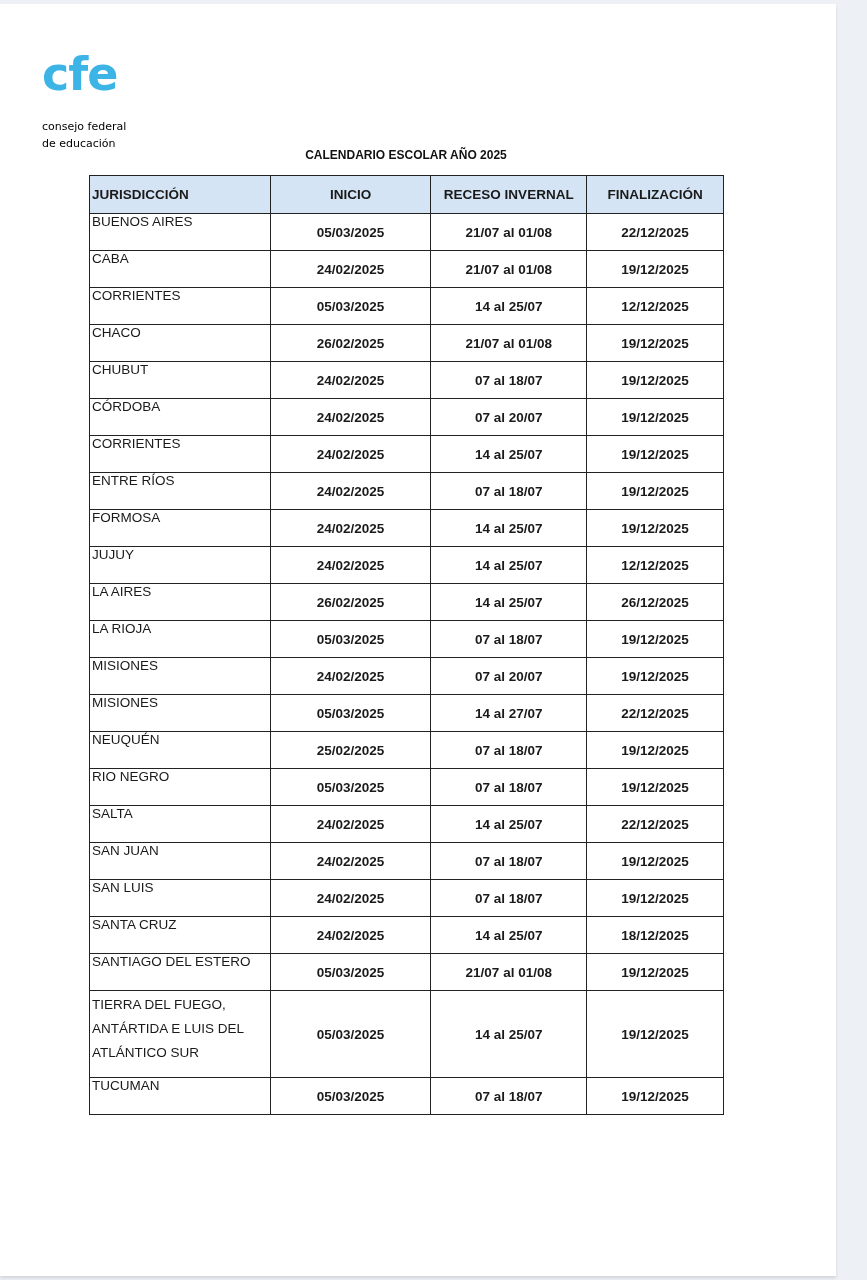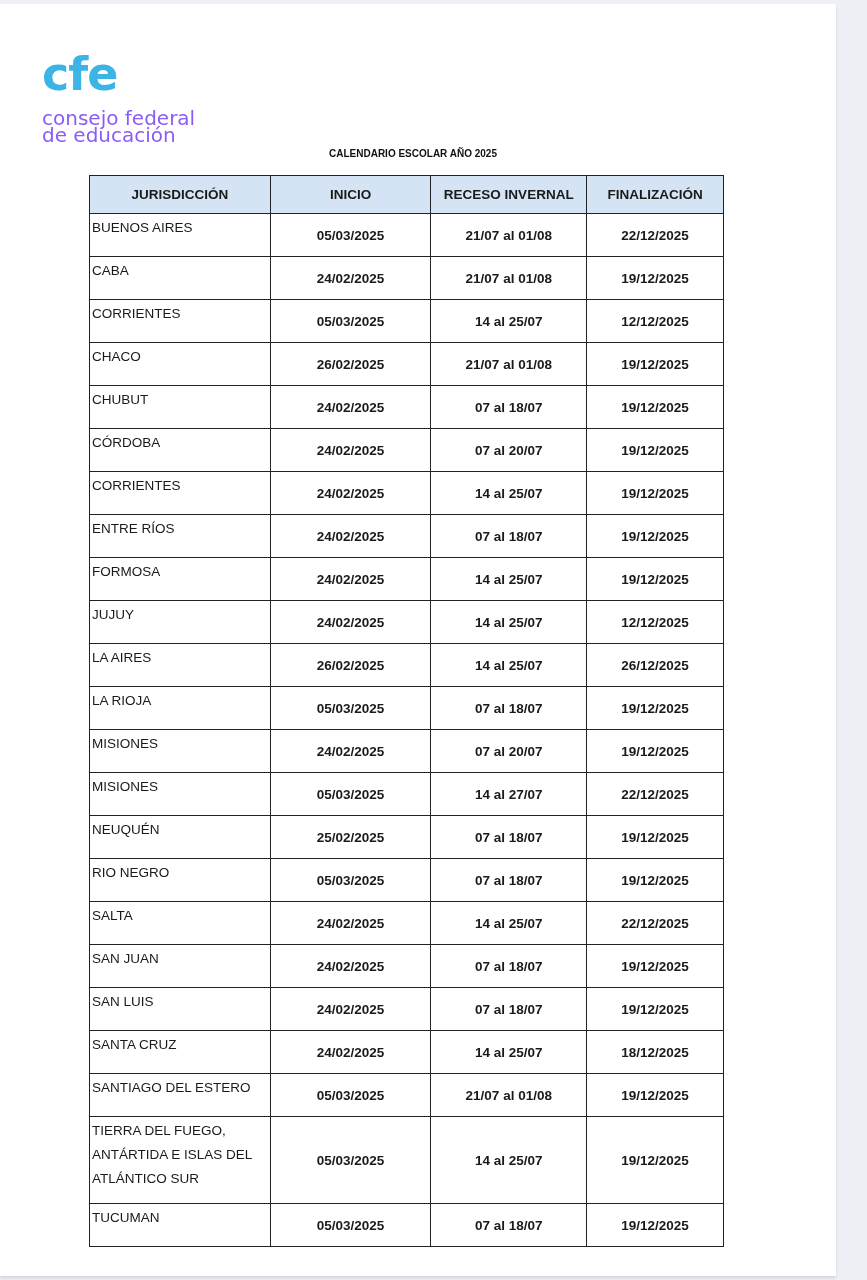--- a/index.html
+++ b/index.html
@@ -15,41 +15,41 @@
     background: #ffffff;
     box-shadow: 0 2px 3px rgba(0,0,0,0.12);
   }
   .logo { position: absolute; left: 42px; top: 50px; }
   .logo-mark {
     font-family: "DejaVu Sans", sans-serif;
     font-weight: bold; font-size: 46px; line-height: 40px;
     color: #3cb4e5; letter-spacing: -1px;
   }
   .logo-text {
-    margin-top: 16px;
+    margin-top: 24px;
     font-family: "DejaVu Sans", sans-serif;
-    font-size: 20px; line-height: 17px; color: #8b5cf6;
+    font-size: 11px; line-height: 17px; color: #000000;
   }
   .doc-title {
-    position: absolute; left: 96px; width: 634px; top: 144px;
-    text-align: center; font-weight: bold; font-size: 10px; color: #111;
+    position: absolute; left: 89px; width: 634px; top: 144px;
+    text-align: center; font-weight: bold; font-size: 12px; color: #111;
   }
   table.cal {
     position: absolute; left: 89px; top: 175px;
     border-collapse: collapse; width: 635px;
     font-size: 13.5px; color: #1a1a1a;
   }
   table.cal th, table.cal td {
     border: 1.6px solid #222; padding: 0 2px; height: 36px;
   }
   table.cal th {
     background: #d4e4f4; font-weight: bold; text-align: center; height: 37px;
   }
-  table.cal th.c-jur { text-align: center; }
-  table.cal td.c-jur { text-align: left; vertical-align: top; padding-top: 6px; }
+  table.cal th.c-jur { text-align: left; }
+  table.cal td.c-jur { text-align: left; vertical-align: top; }
   table.cal td.val { text-align: center; font-weight: bold; }
   table.cal td.multi { line-height: 24px; padding-top: 2px; padding-bottom: 12px; }
   col.w1 { width: 181px; } col.w2 { width: 161px; } col.w3 { width: 156px; } col.w4 { width: 137px; }
 </style>
 </head>
 <body>
 
 <div class="page">
   <div class="logo">
     <div class="logo-mark">cfe</div>
@@ -200,21 +200,21 @@
       </tr>
       <tr>
         <td class="c-jur">SANTIAGO DEL ESTERO</td>
         <td class="val">05/03/2025</td>
         <td class="val">21/07 al 01/08</td>
         <td class="val">19/12/2025</td>
       </tr>
       <tr style="height: 86px;">
         <td class="c-jur multi">
           <div>TIERRA DEL FUEGO,</div>
-          <div>ANTÁRTIDA E ISLAS DEL</div>
+          <div>ANTÁRTIDA E LUIS DEL</div>
           <div>ATLÁNTICO SUR</div>
         </td>
         <td class="val">05/03/2025</td>
         <td class="val">14 al 25/07</td>
         <td class="val">19/12/2025</td>
       </tr>
       <tr>
         <td class="c-jur">TUCUMAN</td>
         <td class="val">05/03/2025</td>
         <td class="val">07 al 18/07</td>

